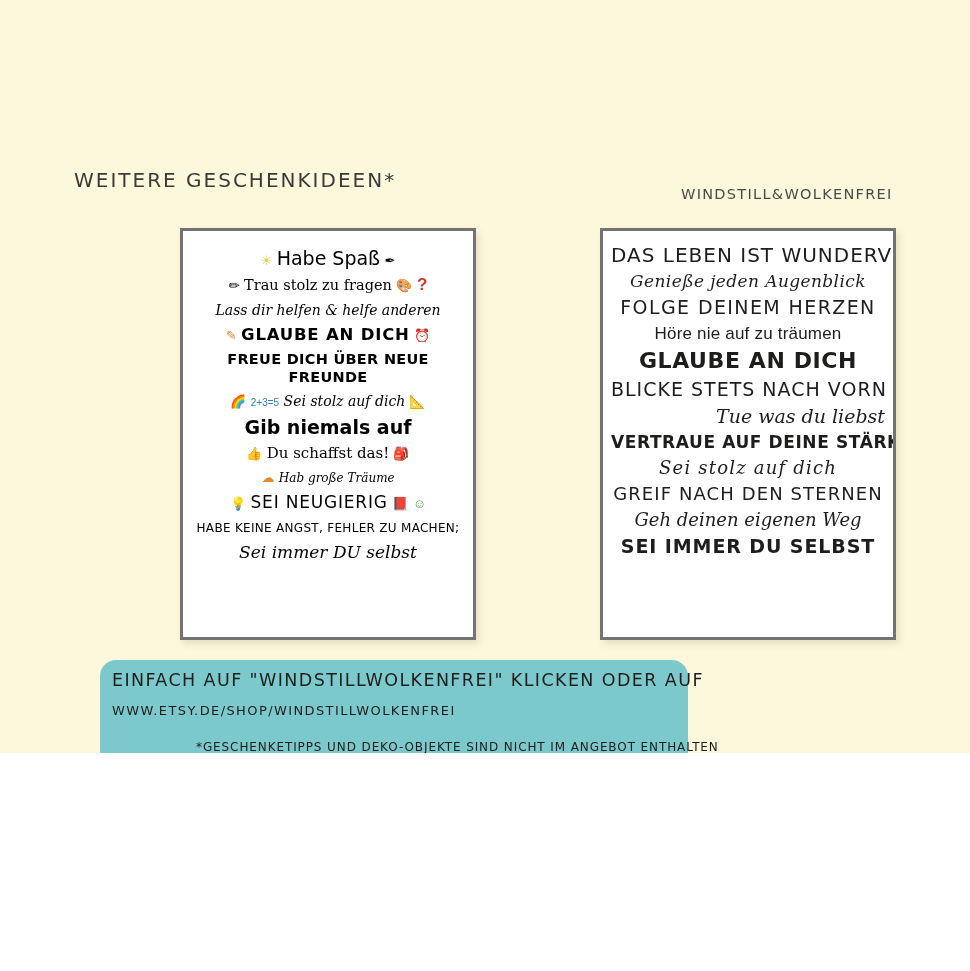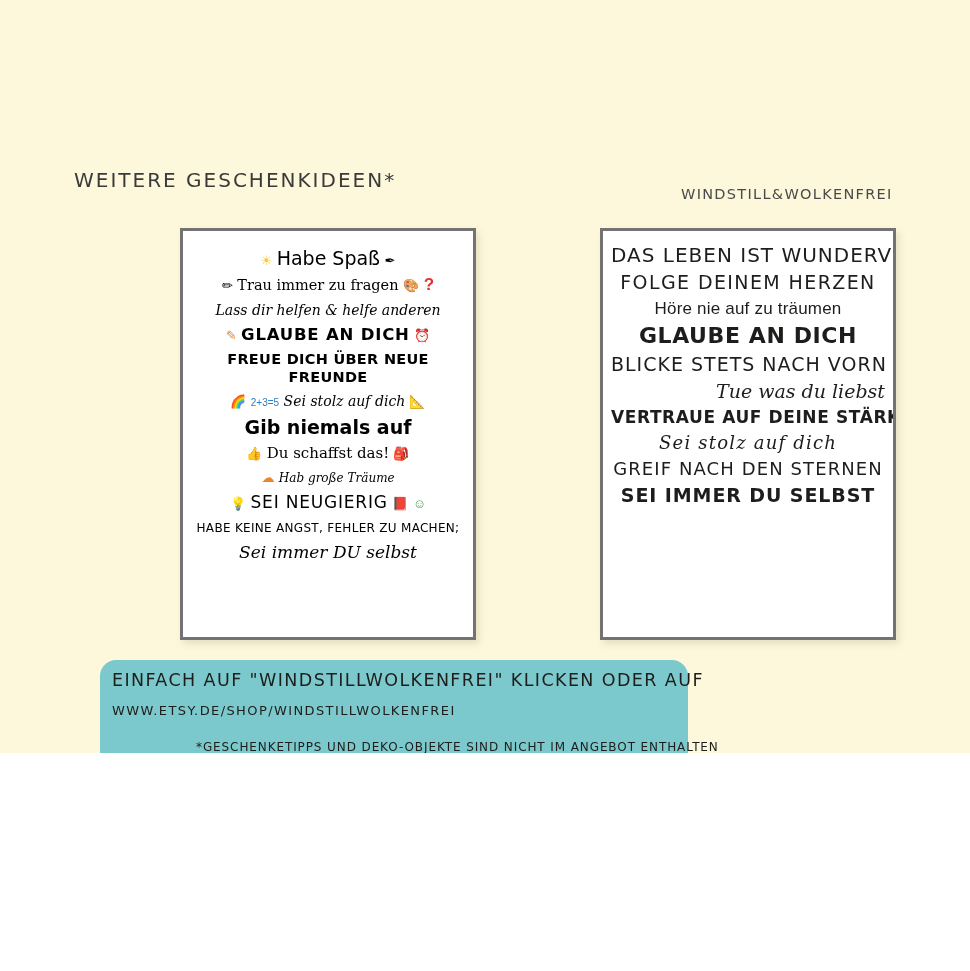--- a/index.html
+++ b/index.html
@@ -167,21 +167,21 @@
     <div class="poster-inner">
 
       <div class="lrow" style="margin-top:6px;">
         <span class="emoji sun">☀</span>
         <span class="l-habe">Habe Spaß</span>
         <span class="emoji">✒</span>
       </div>
 
       <div class="lrow">
         <span class="emoji">✏</span>
-        <span class="l-trau">Trau immer zu fragen</span>
+        <span class="l-trau">Trau stolz zu fragen</span>
         <span class="emoji">🎨</span>
         <span class="red" style="font-size:17px;font-weight:700;">?</span>
       </div>
 
       <div class="lrow">
         <span class="l-lass">Lass dir helfen &amp; helfe anderen</span>
       </div>
 
       <div class="lrow">
         <span class="emoji orange">✎</span>
@@ -230,28 +230,30 @@
       <div class="lrow" style="margin-top:6px;">
         <span class="l-selbst">Sei immer DU selbst</span>
       </div>
 
     </div>
   </div>
 
   <div class="poster" id="poster-right">
     <div class="poster-inner" style="padding-top:14px;">
       <div class="rline r1 rrow">DAS LEBEN IST WUNDERVOLL</div>
+      <div class="rline r2 rrow">Genieße jeden Augenblick</div>
       <div class="rline r3 rrow">FOLGE DEINEM HERZEN</div>
       <div class="rline r4 rrow">Höre nie auf zu träumen</div>
       <div class="rline r5 rrow">GLAUBE AN DICH</div>
       <div class="rline r6 rrow">BLICKE STETS NACH VORN</div>
       <div class="rline r7 rrow">Tue was du liebst</div>
       <div class="rline r8 rrow">VERTRAUE AUF DEINE STÄRKEN</div>
       <div class="rline r9 rrow">Sei stolz auf dich</div>
       <div class="rline r10 rrow">GREIF NACH DEN STERNEN</div>
+      <div class="rline r11 rrow">Geh deinen eigenen Weg</div>
       <div class="rline r12">SEI IMMER DU SELBST</div>
     </div>
   </div>
 
   <div id="bubble"></div>
   <div id="bubble-tail"></div>
   <div class="bubble-line" id="bubble-line1">EINFACH AUF  "WINDSTILLWOLKENFREI" KLICKEN ODER AUF</div>
   <div class="bubble-line" id="bubble-line2">WWW.ETSY.DE/SHOP/WINDSTILLWOLKENFREI</div>
   <div class="bubble-line" id="bubble-line3">*GESCHENKETIPPS UND DEKO-OBJEKTE SIND NICHT IM ANGEBOT ENTHALTEN</div>
 

